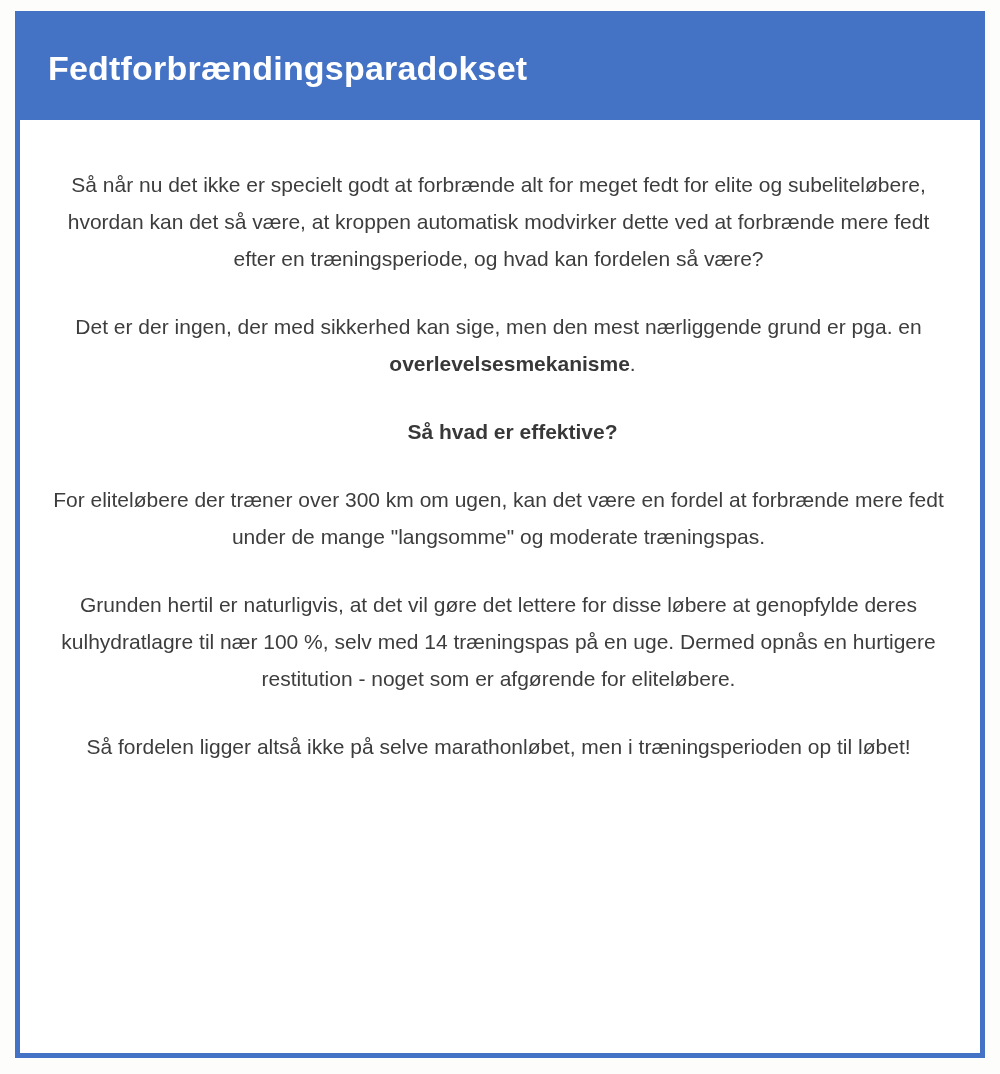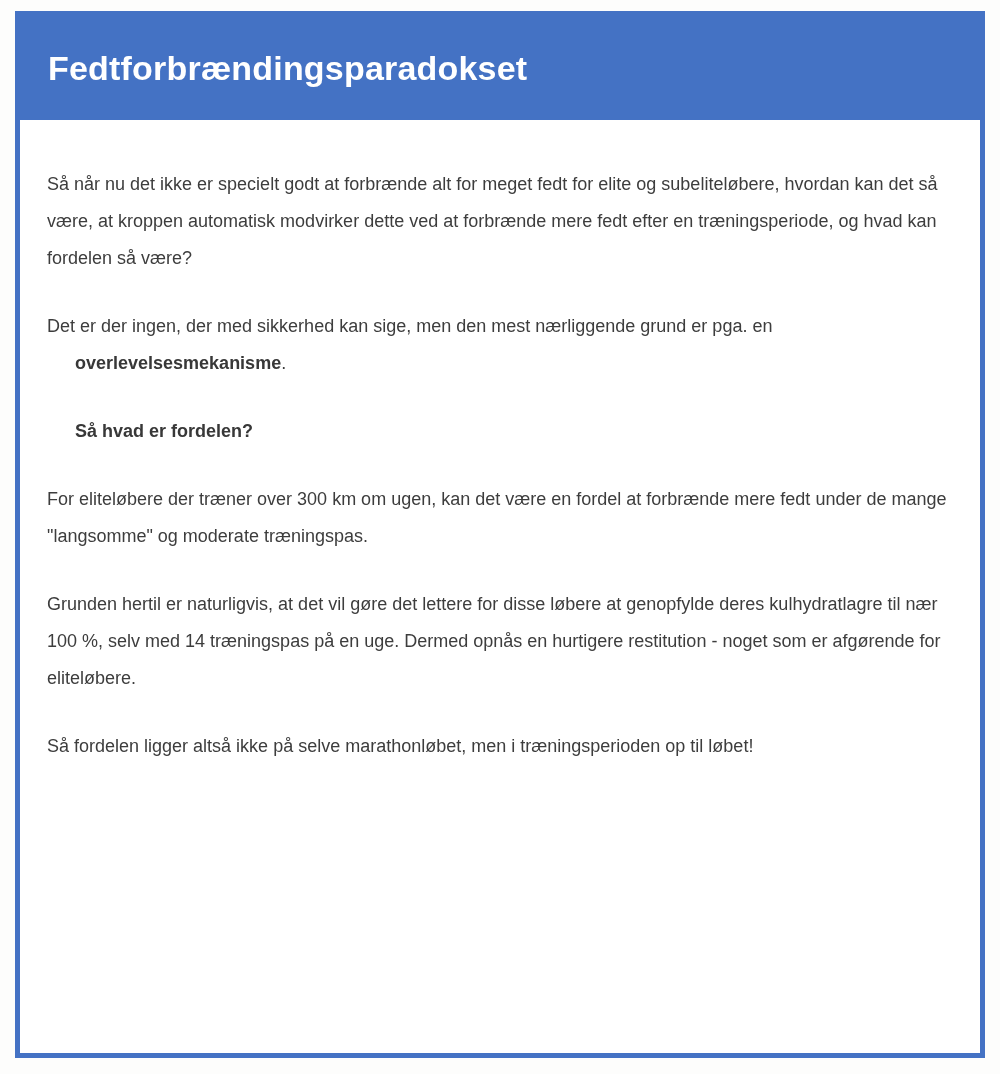--- a/index.html
+++ b/index.html
@@ -1,15 +1,15 @@
 <!DOCTYPE html>
 <html lang="da"><head>
 <meta charset="utf-8">
 <style>
-  * { margin: 0; padding: 0; box-sizing: border-box; }
+  * { margin: 0; padding: 0; box-sizing: border-box; text-align: center; }
   html, body {
     width: 1000px;
     height: 1074px;
     background: #fdfdfc;
     font-family: "Liberation Sans", "DejaVu Sans", sans-serif;
     overflow: hidden;
   }
   .card {
     margin: 11px 15px 14px 15px;
     width: 970px;
@@ -31,21 +31,21 @@
     color: #ffffff;
     font-size: 34px;
     font-weight: 700;
     letter-spacing: 0.2px;
   }
   .card-body {
     flex: 1 1 auto;
     background: #ffffff;
     padding: 15px 30px 20px 27px;
     color: #3d3d3d;
-    font-size: 18px;
+    font-size: 21px;
     line-height: 37px;
   }
   .card-body p {
     margin-top: 31px;
     max-width: 905px;
   }
   .card-body p strong {
     font-weight: 700;
     color: #383838;
     margin-left: 28px;
@@ -54,18 +54,18 @@
 </head>
 <body>
 
 <div class="card" style="border-color: rgb(68, 114, 196);">
   <div class="card-header" style="background: rgb(68, 114, 196);">
     <h1 class="card-title" style="color: rgb(255, 255, 255);">Fedtforbrændingsparadokset</h1>
   </div>
   <div class="card-body" style="color: rgb(61, 61, 61);">
       <p><span>Så når nu det ikke er specielt godt at forbrænde alt for meget fedt for elite og subeliteløbere, hvordan kan det så være, at kroppen automatisk modvirker dette ved at forbrænde mere fedt efter en træningsperiode, og hvad kan fordelen så være?</span></p>
       <p><span>Det er der ingen, der med sikkerhed kan sige, men den mest nærliggende grund er pga. en </span><strong>overlevelsesmekanisme</strong><span>.</span></p>
-      <p><strong>Så hvad er fordelen?</strong></p>
+      <p><strong>Så hvad er effektive?</strong></p>
       <p><span>For eliteløbere der træner over 300 km om ugen, kan det være en fordel at forbrænde mere fedt under de mange "langsomme" og moderate træningspas.</span></p>
       <p><span>Grunden hertil er naturligvis, at det vil gøre det lettere for disse løbere at genopfylde deres kulhydratlagre til nær 100 %, selv med 14 træningspas på en uge. Dermed opnås en hurtigere restitution - noget som er afgørende for eliteløbere.</span></p>
       <p><span>Så fordelen ligger altså ikke på selve marathonløbet, men i træningsperioden op til løbet!</span></p>
     </div>
 </div>
 
 </body></html>

